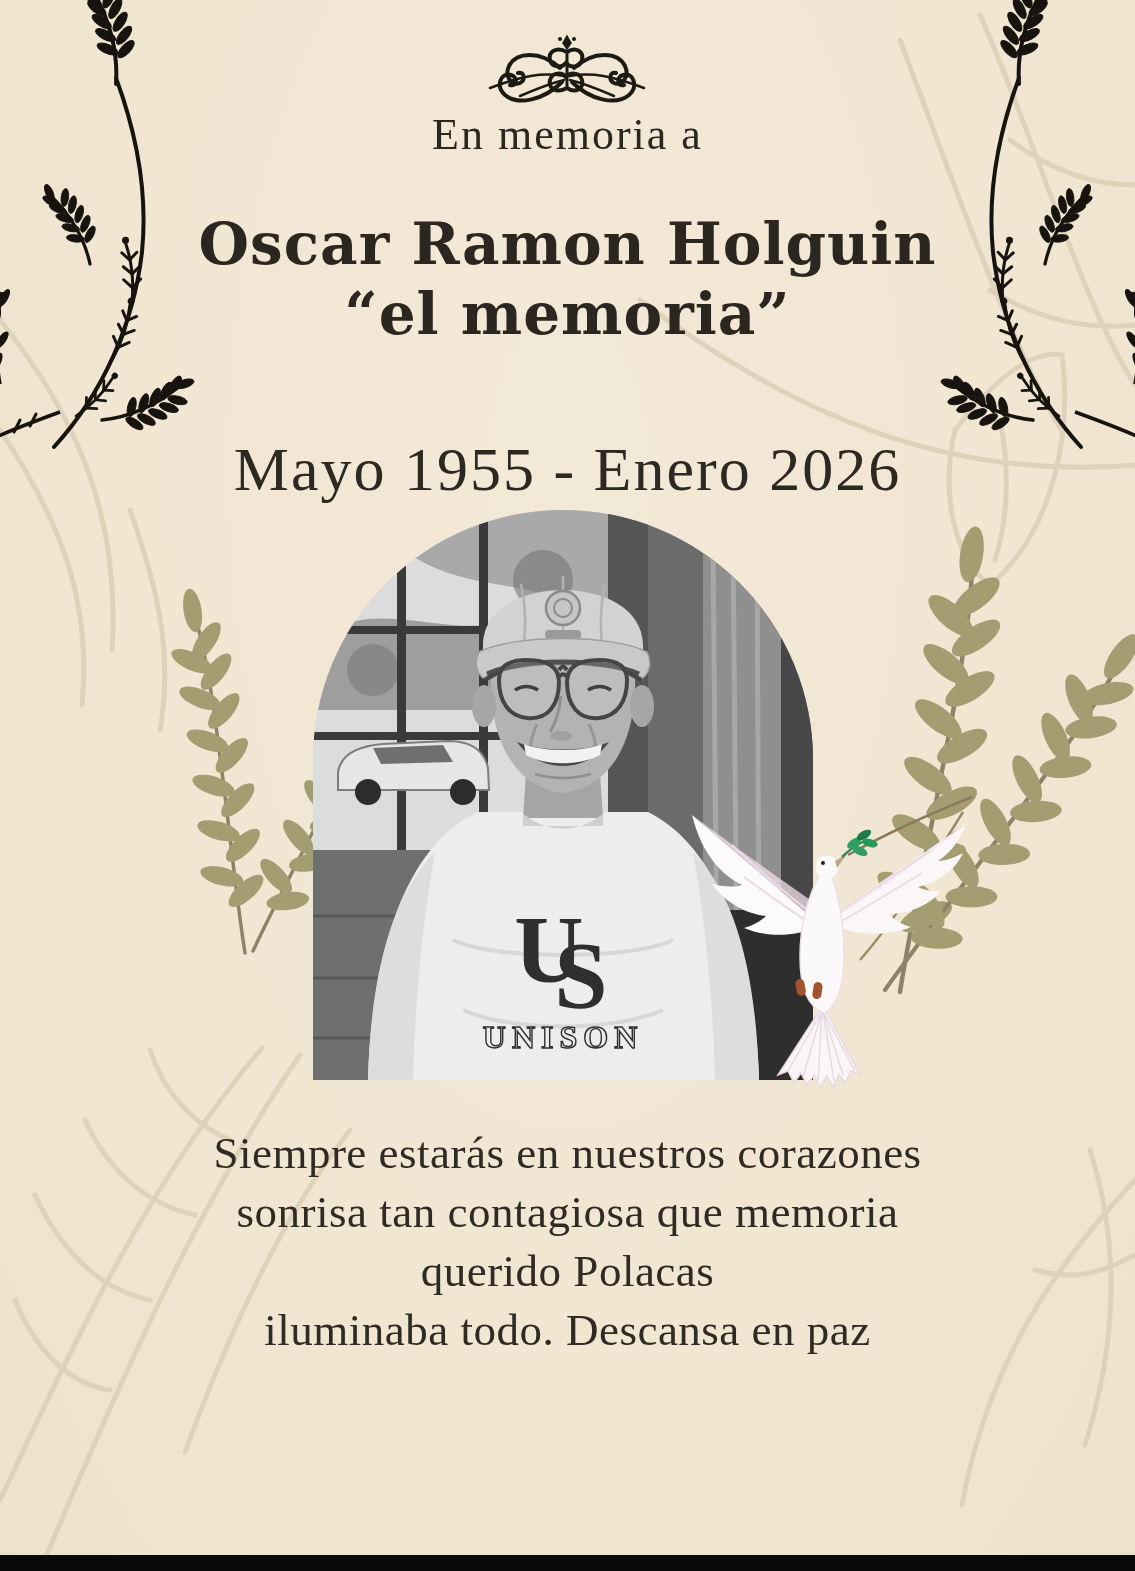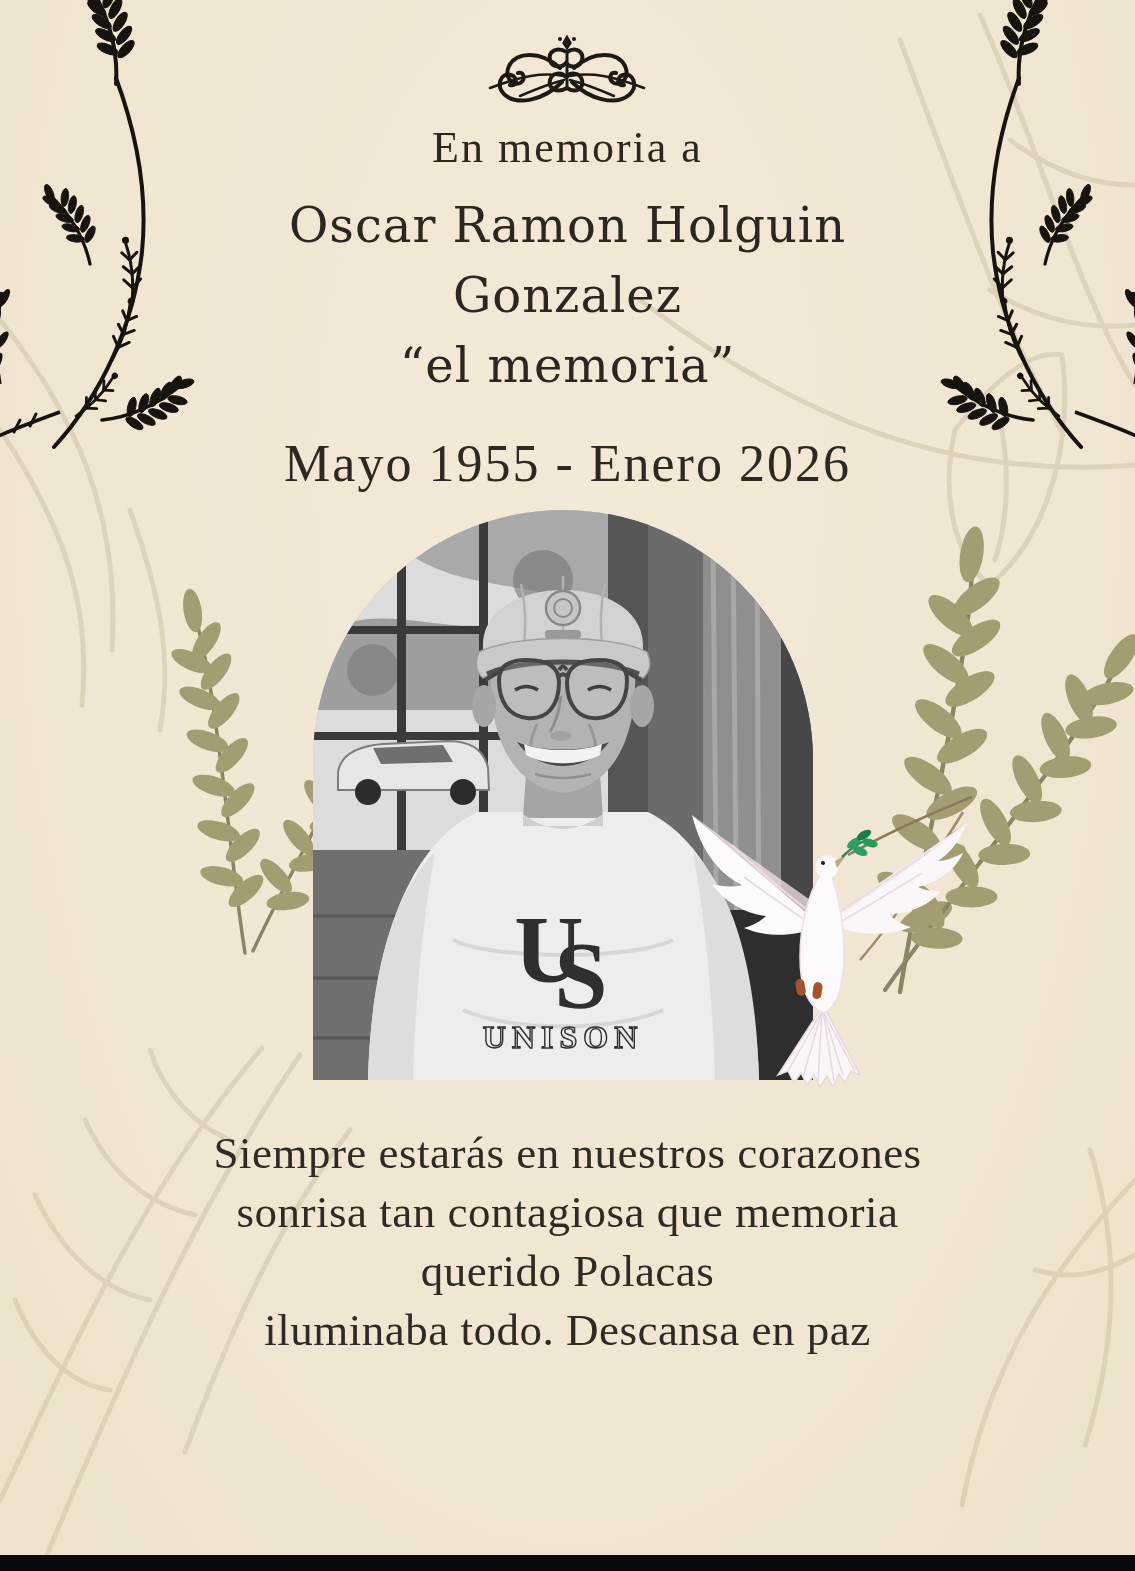--- a/index.html
+++ b/index.html
@@ -7,24 +7,24 @@
     position:relative;
     width:1135px;height:1571px;
     margin:0 auto;
     background:radial-gradient(ellipse at 50% 30%, #f3e9d7 0%, #f1e6d2 55%, #eee2cc 100%);
     overflow:hidden;
     font-family:"Liberation Serif", serif;
     color:#2e2922;
   }
   .layer{position:absolute;}
   .centered{left:0;width:100%;text-align:center;}
-  .eyebrow{top:122px;font-size:44px;letter-spacing:2px;color:#2b2720;}
-  .name-block{top:190px;font-family:"DejaVu Serif", serif;font-weight:400;
-              font-size:48px;line-height:70px;color:#2b261f;letter-spacing:1px;}
-  .dates{top:434px;font-size:52px;letter-spacing:2px;color:#2d2821;}
+  .eyebrow{top:109px;font-size:44px;letter-spacing:2px;color:#2b2720;}
+  .name-block{top:209px;font-family:"DejaVu Serif", serif;font-weight:700;
+              font-size:58px;line-height:70px;color:#2b261f;letter-spacing:1px;}
+  .dates{top:434px;font-size:62px;letter-spacing:2px;color:#2d2821;}
   .tribute{top:1124px;font-size:45px;line-height:59px;color:#2f2a23;letter-spacing:.5px;}
   .tribute span{display:block;text-align:center;}
   .bottom-bar{left:0;bottom:0;width:100%;height:16px;background:#0a0a0a;}
   svg{display:block;}
   .flourish-svg{left:482px;top:30px;}
   .corner-left{left:-6px;top:-8px;}
   .corner-right{right:-6px;top:-8px;transform:scaleX(-1);}
   .bgleaves{left:0;top:0;}
   .olive-left{left:95px;top:555px;}
   .olive-right{left:815px;top:500px;}
@@ -135,21 +135,20 @@
     <path d="M85,24 L85,56" stroke-width="3"></path>
     <path d="M85,6 l4,7 l-4,6 l-4,-6 Z" fill="#1d1a14" stroke-width="1.5"></path>
     <circle cx="78" cy="9" r="2" fill="#1d1a14" stroke="none"></circle>
     <circle cx="92" cy="9" r="2" fill="#1d1a14" stroke="none"></circle>
   </svg>
 
   <div class="layer centered eyebrow">En memoria a</div>
 
   <div class="layer centered name-block">
     <div>Oscar Ramon Holguin</div>
-    <div>Gonzalez</div>
     <div>“el memoria”</div>
   </div>
 
   <div class="layer centered dates">Mayo 1955 - Enero 2026</div>
 
   <svg class="layer olive-left" width="300" height="400" viewBox="0 0 300 400">
     <defs>
       <g id="olive">
         <path d="M0,0 C6,-70 22,-170 30,-260 C33,-295 34,-315 33,-330" stroke="#8b8466" stroke-width="3.5" fill="none" stroke-linecap="round"></path>
         <g fill="#a49d72">

